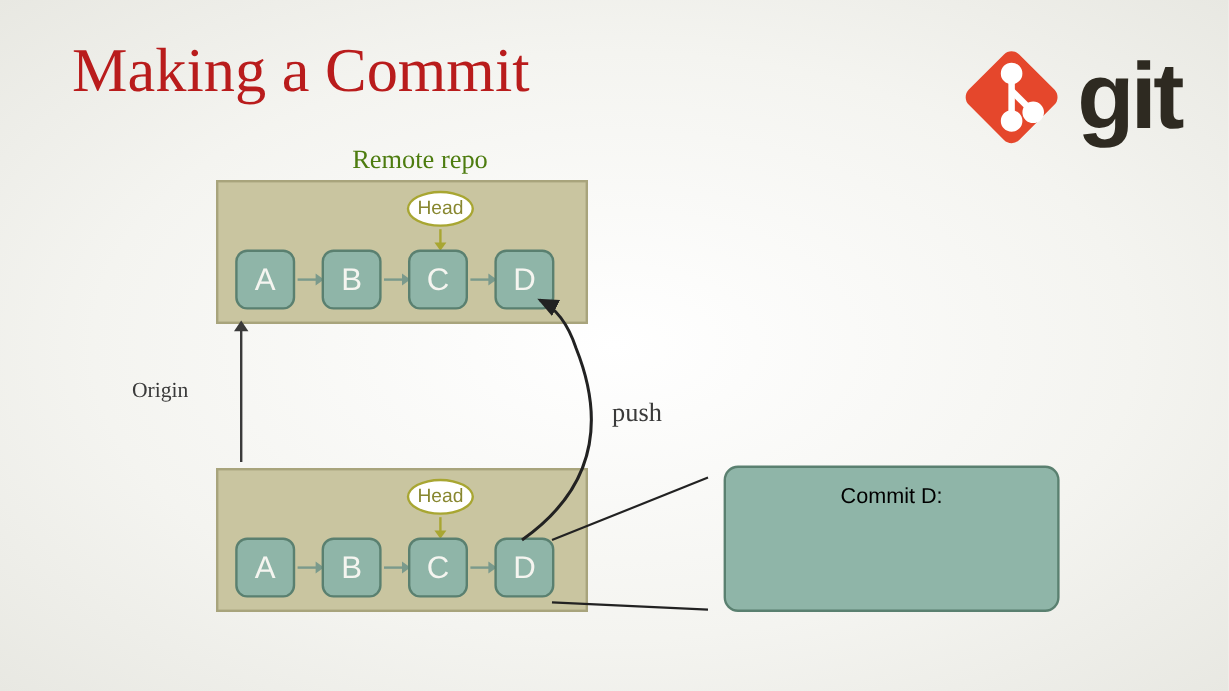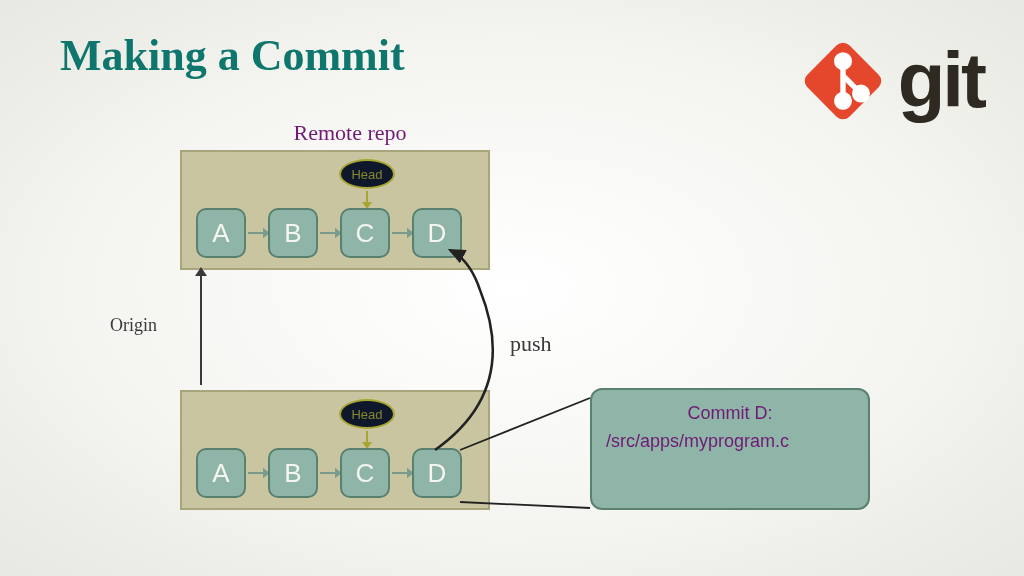--- a/index.html
+++ b/index.html
@@ -8,23 +8,23 @@
   height: 576px;
   background: radial-gradient(ellipse at center, #ffffff 0%, #f4f4f0 60%, #e8e8e2 100%);
   font-family: Georgia, 'Times New Roman', serif;
   position: relative;
   overflow: hidden;
 }
 .title {
   position: absolute;
   top: 30px;
   left: 60px;
-  font-size: 44px;
-  color: #0f766e;
-  font-weight: bold;
+  font-size: 52px;
+  color: #b91c1c;
+  font-weight: normal;
 }
 .git-logo {
   position: absolute;
   top: 20px;
   right: 40px;
   display: flex;
   align-items: center;
   gap: 10px;
   margin-top: 15px;
 }
@@ -51,21 +51,21 @@
   background: #c9c5a0;
   border: 2px solid #a8a47c;
   width: 310px;
   height: 120px;
 }
 .remote-repo { top: 40px; left: 30px; }
 .local-repo { top: 280px; left: 30px; }
 .repo-label {
   position: absolute;
   font-size: 22px;
-  color: #701a75;
+  color: #4d7c0f;
   text-align: center;
   width: 200px;
 }
 .remote-label { top: 10px; left: 100px; }
 .local-label { top: 250px; left: 85px; }
 .commit-node {
   position: absolute;
   width: 50px;
   height: 50px;
   background: #8fb5a8;
@@ -75,27 +75,27 @@
   align-items: center;
   justify-content: center;
   font-size: 26px;
   color: #f5f5f0;
   font-family: sans-serif;
 }
 .head-oval {
   position: absolute;
   width: 56px;
   height: 30px;
-  background: #0f172a;
+  background: #ffffff;
   border: 2px solid #a8a632;
   border-radius: 50%;
   display: flex;
   align-items: center;
   justify-content: center;
-  font-size: 13px;
+  font-size: 16px;
   color: #888730;
   font-family: sans-serif;
 }
 .arrow-right {
   position: absolute;
   width: 16px;
   height: 2px;
   background: #7a9a8c;
 }
 .arrow-right::after {
@@ -149,27 +149,27 @@
 .push-label {
   position: absolute;
   top: 221px;
   left: 360px;
   font-size: 22px;
   color: #3a3a3a;
 }
 .commit-box {
   position: absolute;
   top: 278px;
-  left: 440px;
+  left: 453px;
   width: 280px;
   height: 122px;
   background: #8fb5a8;
   border: 2px solid #5a8070;
   border-radius: 12px;
-  color: #701a75;
+  color: #000000;
   font-size: 18px;
   font-family: sans-serif;
   padding: 10px 14px;
   line-height: 1.45;
 }
 .commit-box-title {
   text-align: center;
   margin-bottom: 2px;
 }
 svg.overlay {
@@ -224,21 +224,20 @@
     <div class="arrow-right" style="top:80px;left:66px"></div>
     <div class="commit-node" style="top:56px;left:86px">B</div>
     <div class="arrow-right" style="top:80px;left:138px"></div>
     <div class="commit-node" style="top:56px;left:158px">C</div>
     <div class="arrow-right" style="top:80px;left:210px"></div>
     <div class="commit-node" style="top:56px;left:230px">D</div>
   </div>
 
   <div class="commit-box">
     <div class="commit-box-title">Commit D:</div>
-    <div>/src/apps/myprogram.c</div>
   </div>
 
   <svg class="overlay" width="750" height="450">
     <defs>
       <marker id="arrh" markerWidth="8" markerHeight="8" refX="6" refY="3" orient="auto">
         <path d="M0,0 L7,3 L0,6 Z" fill="#222"></path>
       </marker>
     </defs>
     <path d="M 285 340 Q 370 280 330 180 Q 320 150 300 140" stroke="#222" stroke-width="2.5" fill="none" marker-end="url(#arrh)"></path>
     <line x1="310" y1="340" x2="440" y2="288" stroke="#222" stroke-width="1.8"></line>

